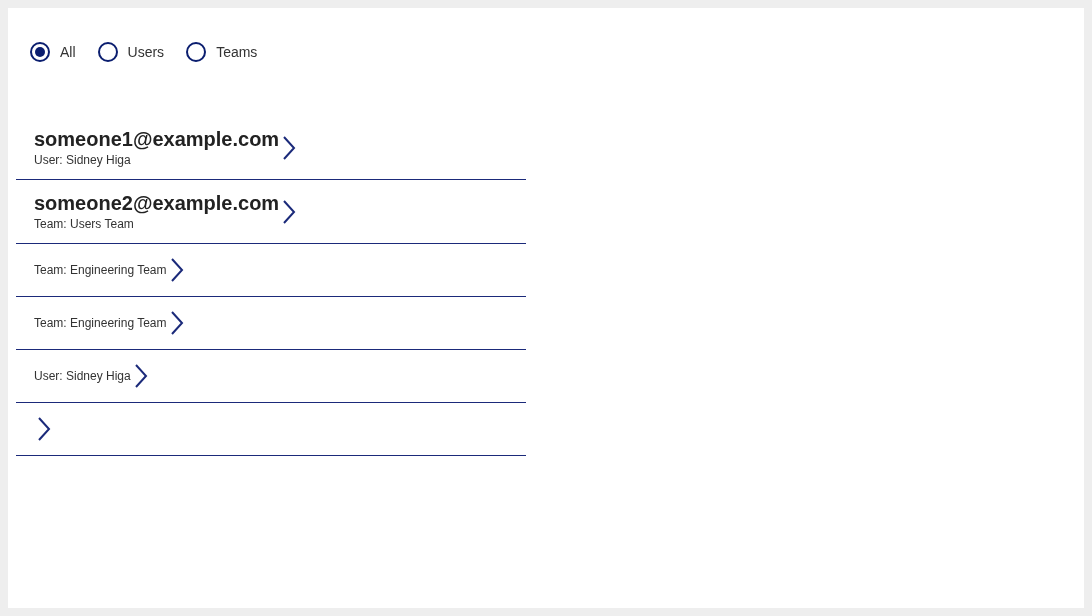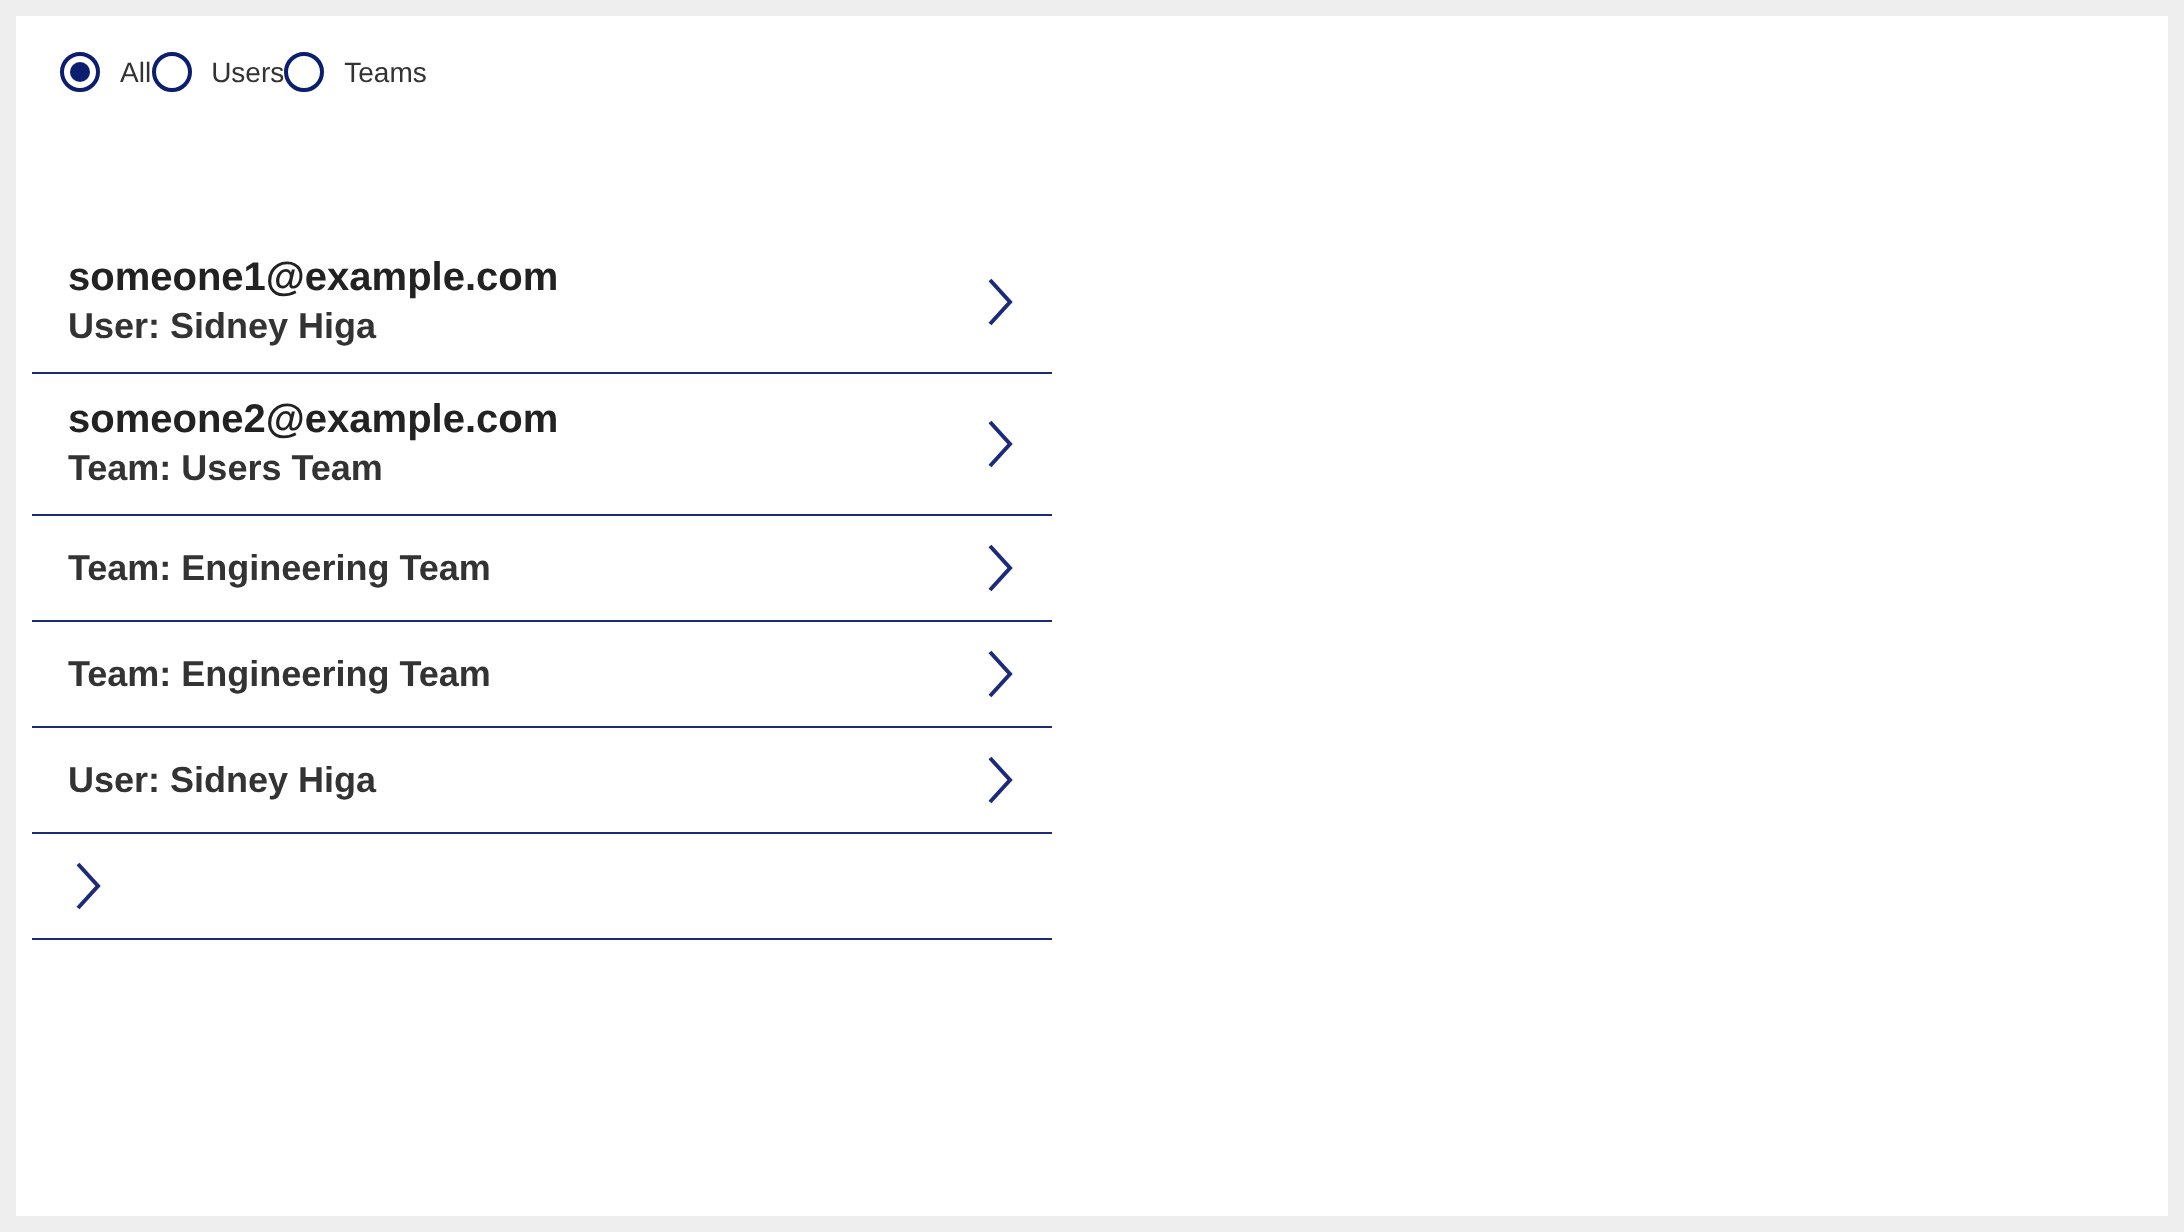--- a/index.html
+++ b/index.html
@@ -7,21 +7,22 @@
   body { background: #eeeeee; padding: 8px; }
   .panel {
     background: #ffffff;
     width: 100%;
     height: 100%;
     position: relative;
   }
   .radio-row {
     display: flex;
     align-items: center;
-    padding: 18px 22px 0 22px;
+    gap: 22px;
+    padding: 34px 22px 0 22px;
   }
   .radio-option {
     display: flex;
     align-items: center;
     gap: 10px;
     cursor: pointer;
   }
   .radio-circle {
     width: 20px;
     height: 20px;
@@ -53,39 +54,39 @@
   
   .list-wrapper::-webkit-scrollbar { width: 16px; }
   .list-wrapper::-webkit-scrollbar-track { background: #f1f1f1; }
   .list-wrapper::-webkit-scrollbar-thumb { background: #c2c2c2; }
   .list {
     width: 100%;
   }
   .list-item {
     display: flex;
     align-items: center;
-    justify-content: space-between;
+    justify-content: flex-start;
     padding: 12px 14px 12px 18px;
     border-bottom: 1px solid #1b2a7a;
     cursor: pointer;
   }
   .list-item .texts {
     display: flex;
     flex-direction: column;
     gap: 2px;
   }
   .email {
     font-size: 20px;
     font-weight: 600;
     color: #222;
   }
   .subtitle {
-    font-size: 18px;
+    font-size: 12px;
     color: #333;
-    font-weight: 700;
+    font-weight: 400;
   }
   .chevron {
     flex: 0 0 auto;
     width: 22px;
     height: 28px;
     display: flex;
     align-items: center;
     justify-content: center;
   }
   .chevron svg { width: 16px; height: 26px; }

